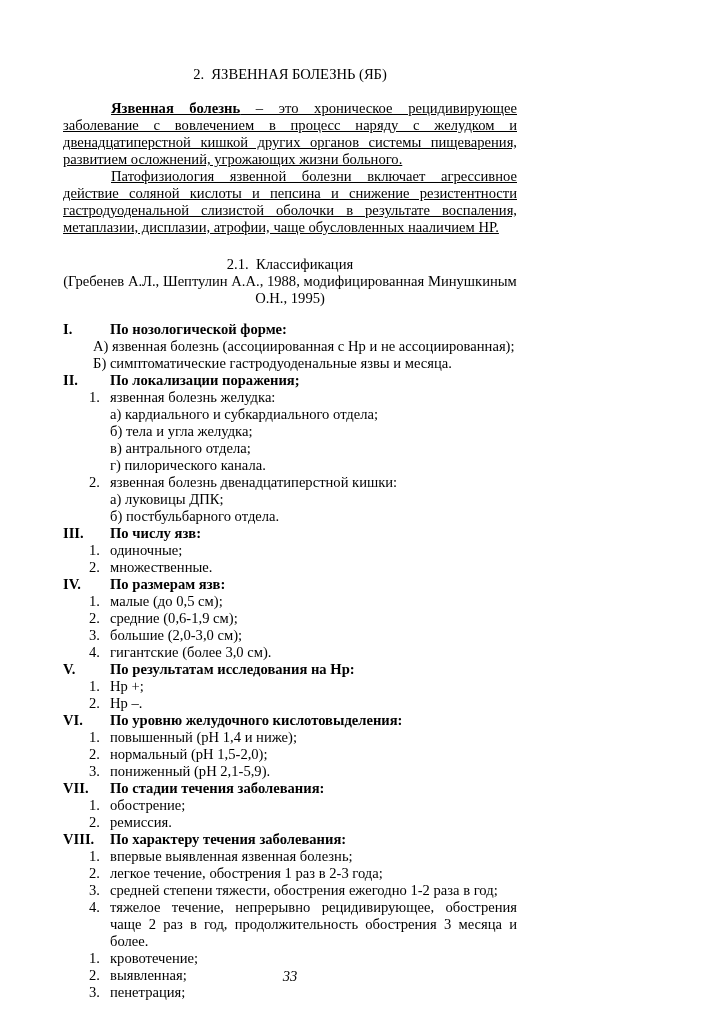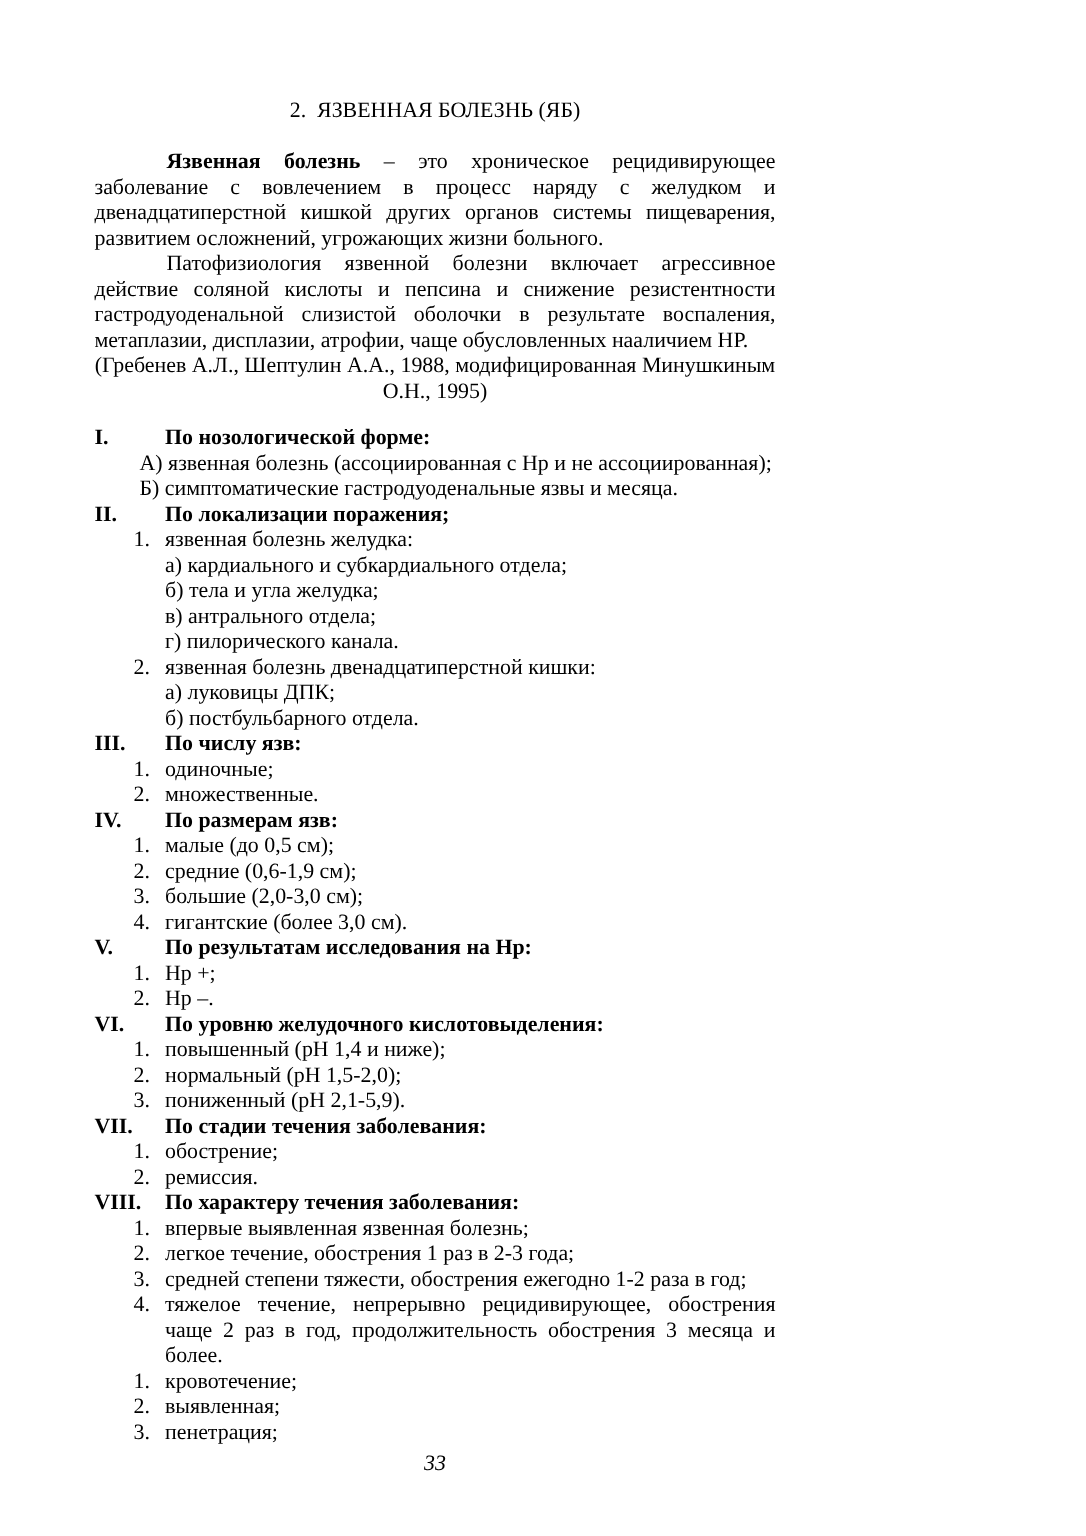--- a/index.html
+++ b/index.html
@@ -12,21 +12,21 @@
     line-height: 17px;
     overflow: hidden;
   }
   .page {
     position: relative;
     width: 580px; height: 1024px;
     padding: 66px 63px 0 63px;
     background: #ffffff;
   }
   .doc-title { text-align: center; margin-bottom: 17px; }
-  .para { text-align: justify; text-indent: 48px; }
+  .para { text-align: justify; text-indent: 48px; text-decoration: underline; }
   .subsection-title { text-align: center; margin-top: 20px; }
   .subsection-source { text-align: center; }
   .outline { margin-top: 14px; }
   .sec-head { display: flex; font-weight: bold; }
   .sec-numeral { flex: 0 0 47px; }
   .sec-title { flex: 1; }
   .entry.alpha { padding-left: 30px; }
   .entry.sub { padding-left: 47px; }
   .entry.num { display: flex; }
   .num-marker { flex: 0 0 21px; margin-left: 26px; }
@@ -40,20 +40,21 @@
 <body>
 
 <div class="page">
 
   <div class="doc-title">2.&nbsp; ЯЗВЕННАЯ БОЛЕЗНЬ (ЯБ)</div>
 
   <p class="para"><b>Язвенная болезнь</b><span> – это хроническое рецидивирующее заболевание с вовлечением в процесс наряду с желудком и двенадцатиперстной кишкой других органов системы пищеварения, развитием осложнений, угрожающих жизни больного.</span></p>
 
   <p class="para">Патофизиология язвенной болезни включает агрессивное действие соляной кислоты и пепсина и снижение резистентности гастродуоденальной слизистой оболочки в результате воспаления, метаплазии, дисплазии, атрофии, чаще обусловленных нааличием НР.</p>
 
+  <div class="subsection-title">2.1.&nbsp; Классификация</div>
 
   <div class="subsection-source">(Гребенев А.Л., Шептулин А.А., 1988, модифицированная Минушкиным О.Н., 1995)</div>
 
   <div class="outline" id="outline">
       <div class="sec-head">
         <span class="sec-numeral">I.</span>
         <span class="sec-title">По нозологической форме:</span>
       </div>
       <div class="entry alpha">А) язвенная болезнь (ассоциированная с Нр и не ассоциированная);</div>
       <div class="entry alpha">Б) симптоматические гастродуоденальные язвы и месяца.</div>

